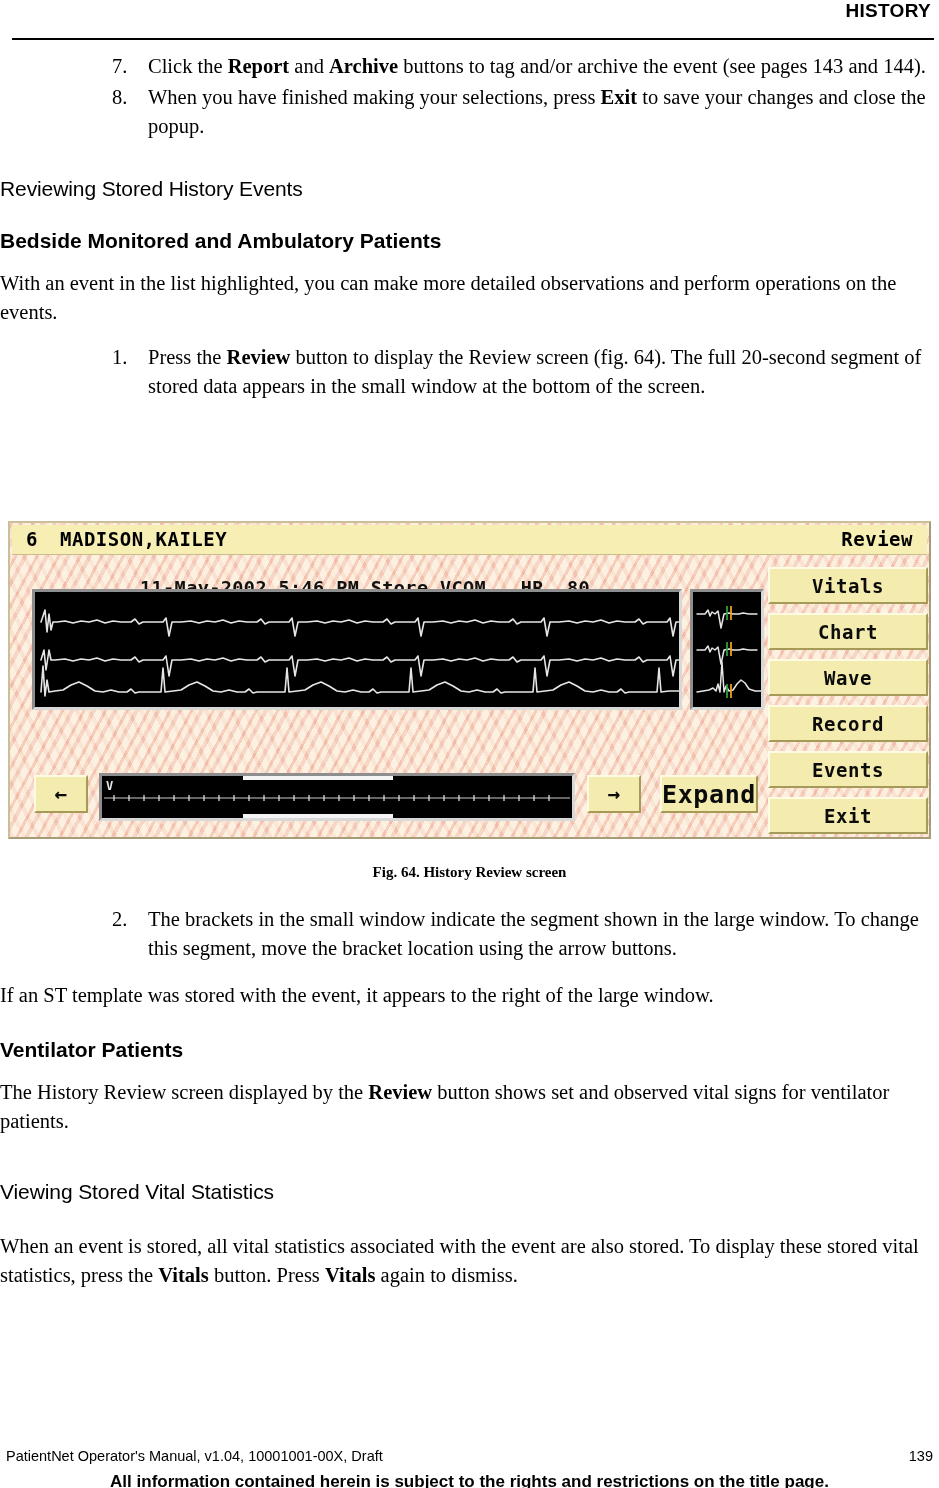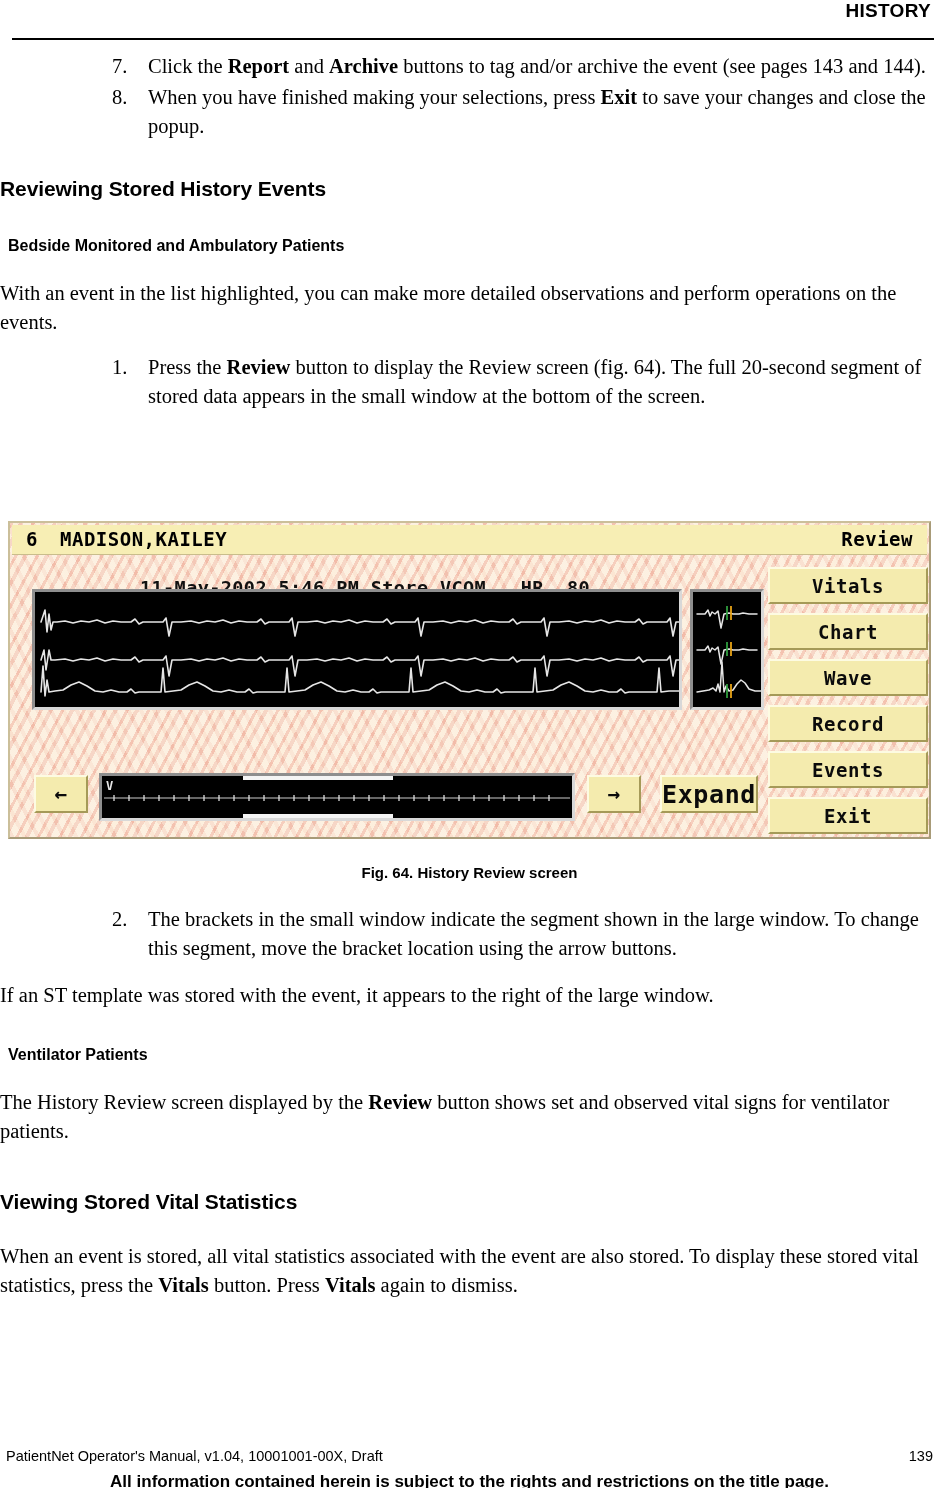--- a/index.html
+++ b/index.html
@@ -64,31 +64,31 @@
   }
   .numitem .num {
     position: absolute;
     left: 112px;
     top: 0;
   }
   .numitem p { margin: 0; }
 
   h2.sec {
     font-family: "Liberation Sans", sans-serif;
-    font-weight: bold;
+    font-weight: normal;
     font-size: 21px;
     margin: 0;
     padding: 0;
     letter-spacing: -0.1px;
   }
   h3.sub {
     font-family: "Liberation Sans", sans-serif;
     font-weight: bold;
-    font-size: 16px;
-    margin: 8px;
+    font-size: 21px;
+    margin: 0;
     padding: 0;
   }
   p.body {
     font-size: 20.5px;
     line-height: 29px;
     margin: 0;
   }
   .indent-b { margin-left: 72px; }
   .indent-c { margin-left: 148px; }
   .indent-s { margin-left: 36px; }
@@ -264,21 +264,21 @@
     font-size: 25px;
   }
 
   
   .fig-caption {
     position: absolute;
     top: 864px;
     left: 0;
     width: 939px;
     text-align: center;
-    font-family: Liberation Sans, sans-serif;
+    font-family: Liberation Serif, serif;
     font-weight: bold;
     font-size: 15px;
   }
 
   .after-fig {
     position: absolute;
     top: 905px;
     left: 0;
     width: 939px;
   }

